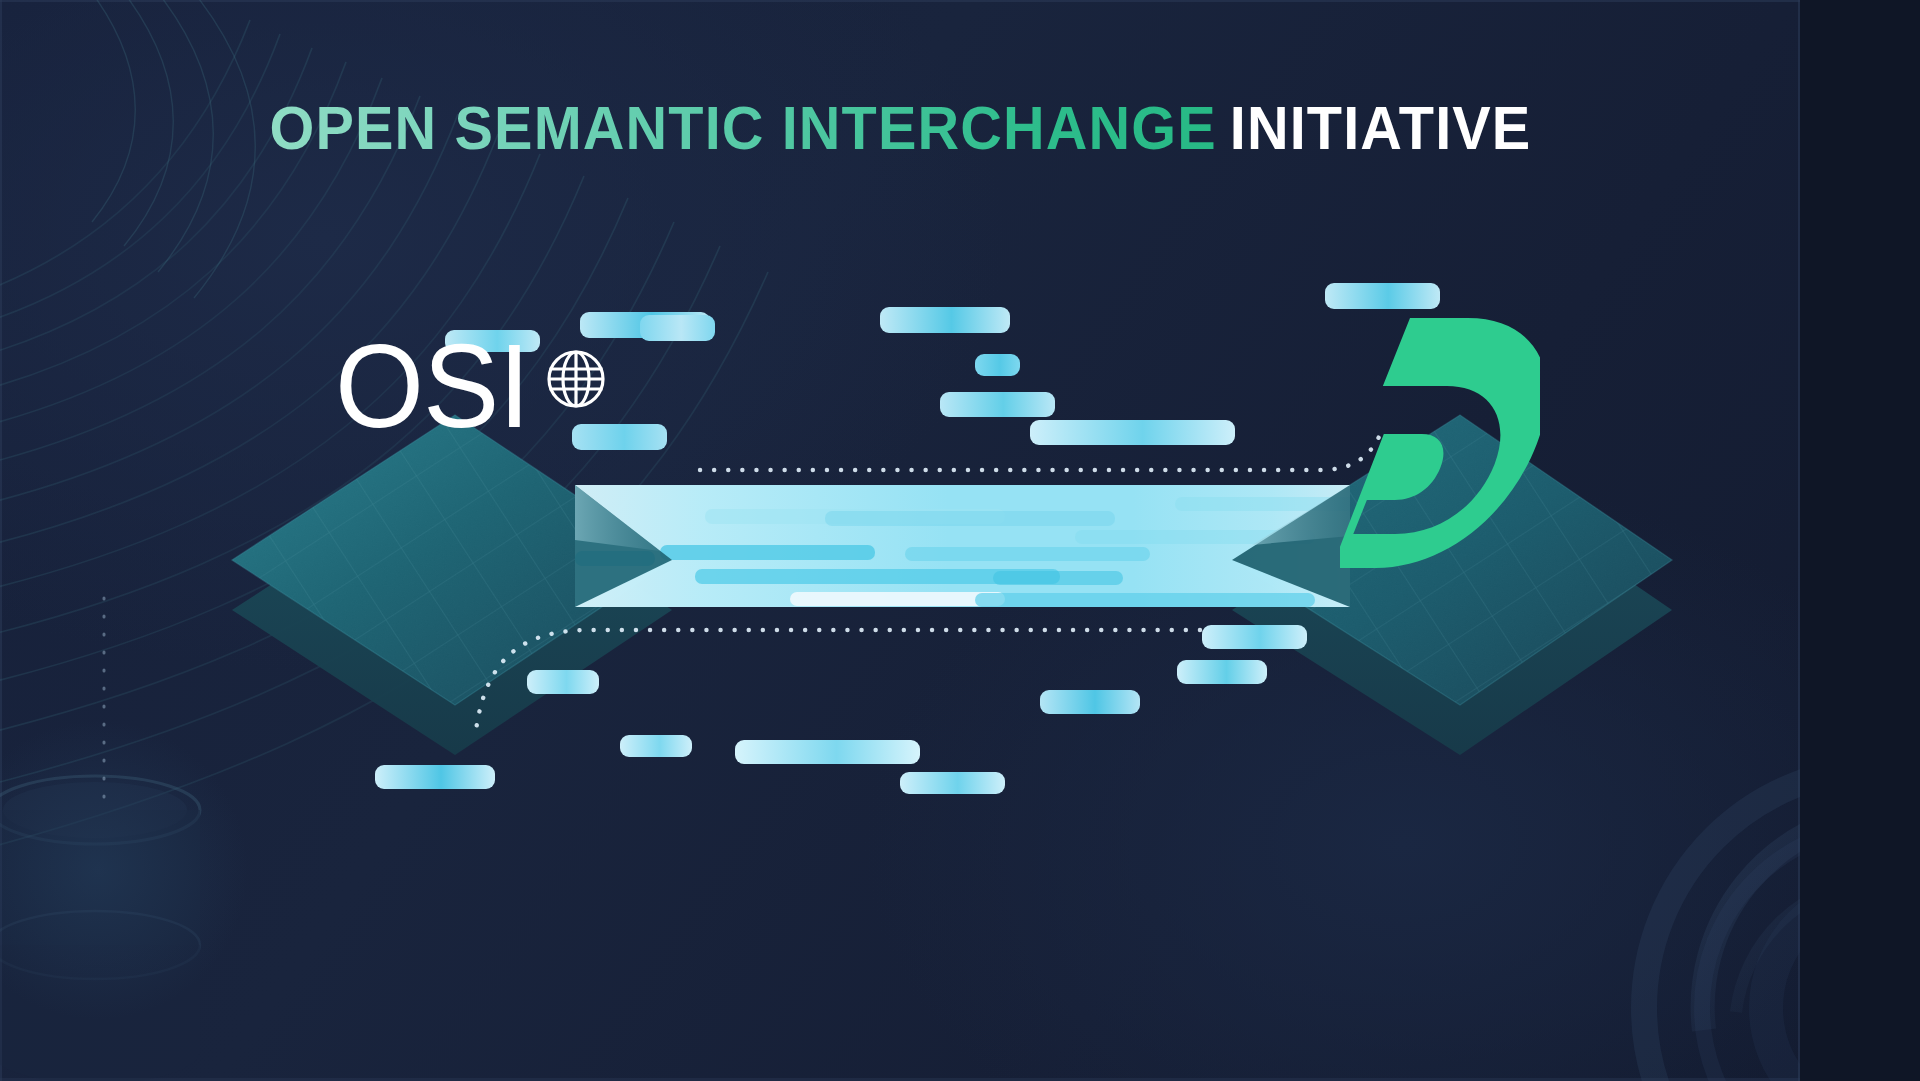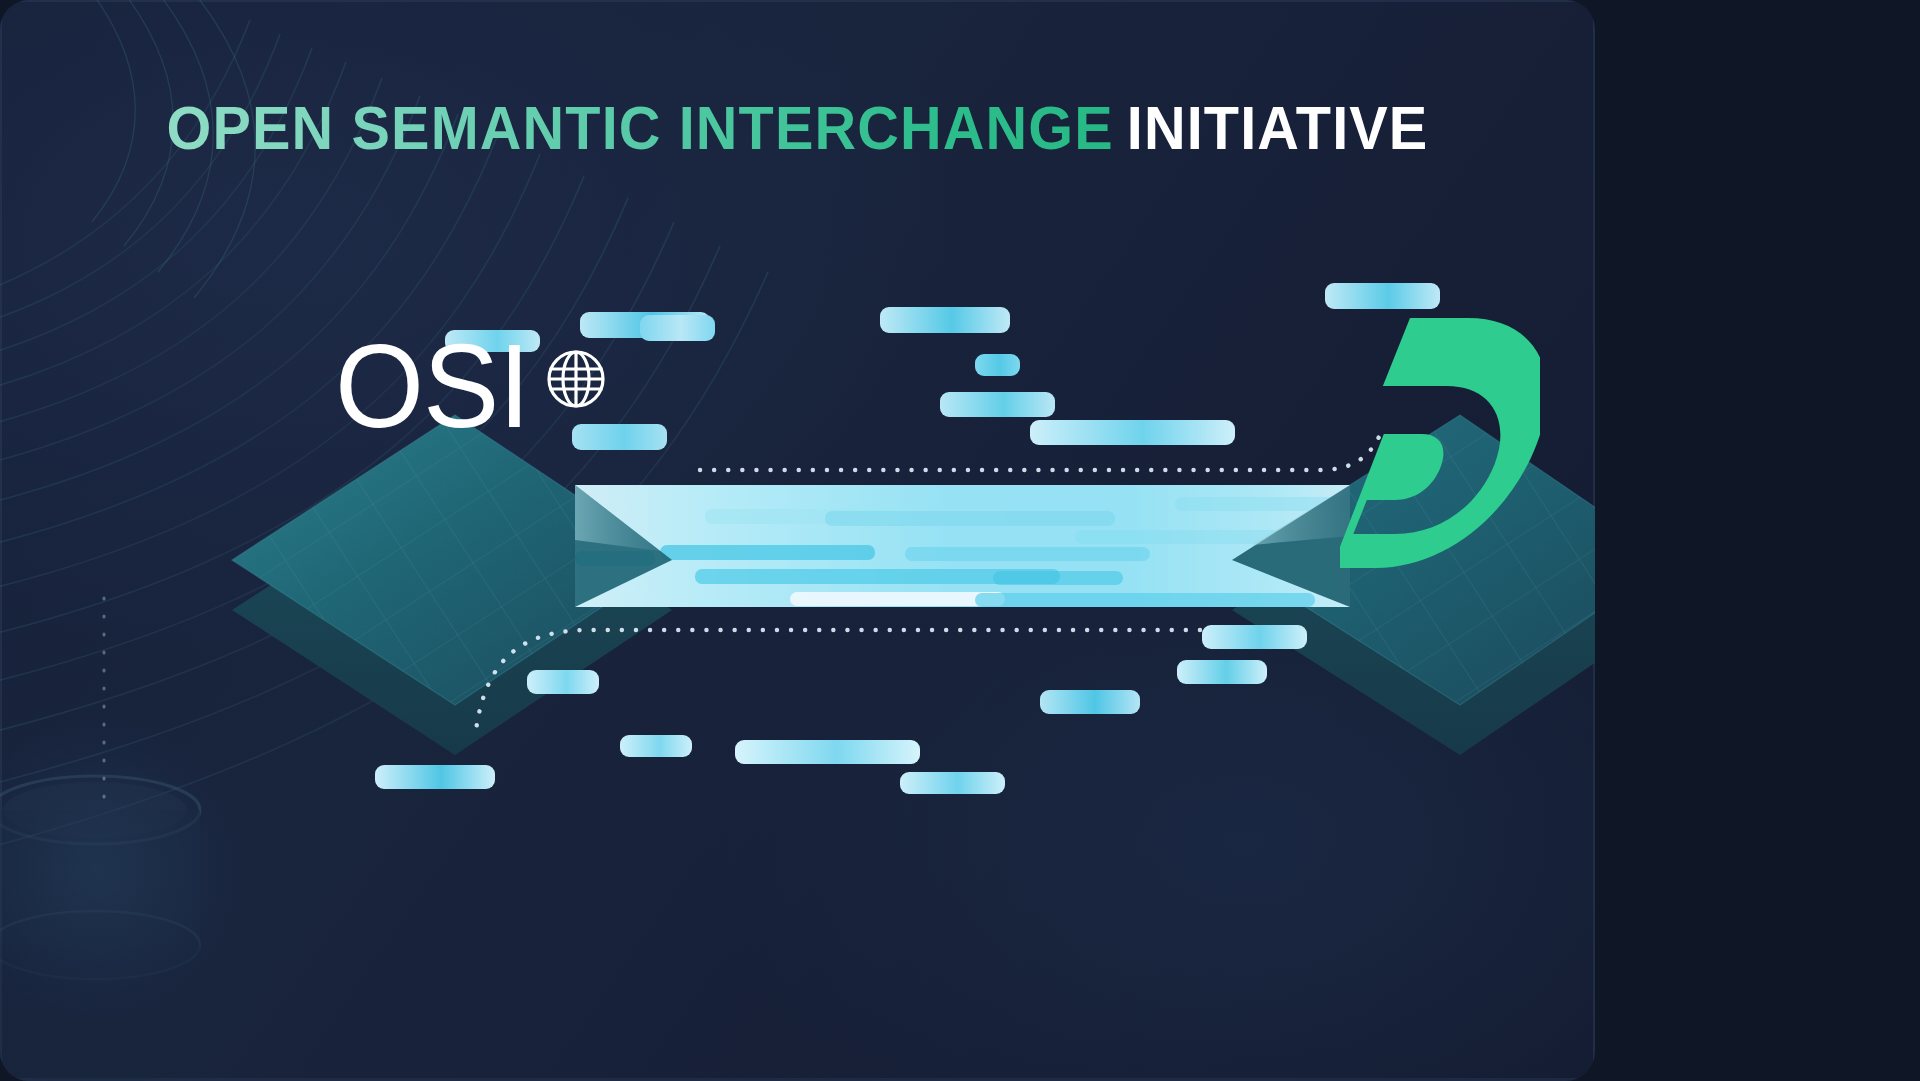--- a/index.html
+++ b/index.html
@@ -6,27 +6,26 @@
   html,body{ background:#0f1626; }
   body{
     width:1920px; height:1081px;
     font-family:"Liberation Sans", sans-serif;
     overflow:hidden;
   }
 
   
   #hero{
     position:relative;
-    width:1595px; height:1081px;
+    width:1800px; height:1081px;
     overflow:hidden;
     background:
       radial-gradient(ellipse 1100px 700px at 18% 22%, #1d2a47 0%, rgba(29,42,71,0) 62%),
       radial-gradient(ellipse 900px 620px at 78% 78%, #1a2742 0%, rgba(26,39,66,0) 60%),
       linear-gradient(125deg,#16203a 0%, #19243d 38%, #161f36 70%, #131b30 100%);
-    border-radius: 29px;
   }
 
   
   .edge{position:absolute;background:#2b3a58;opacity:.55;}
   .edge.top{left:0;top:0;width:100%;height:2px;}
   .edge.bottom{left:0;bottom:0;width:100%;height:3px;background:#243css;}
   .edge.bottom{background:#26334f;}
   .edge.left{left:0;top:0;width:2px;height:100%;}
   .edge.right{right:0;top:0;width:2px;height:100%;}
 

